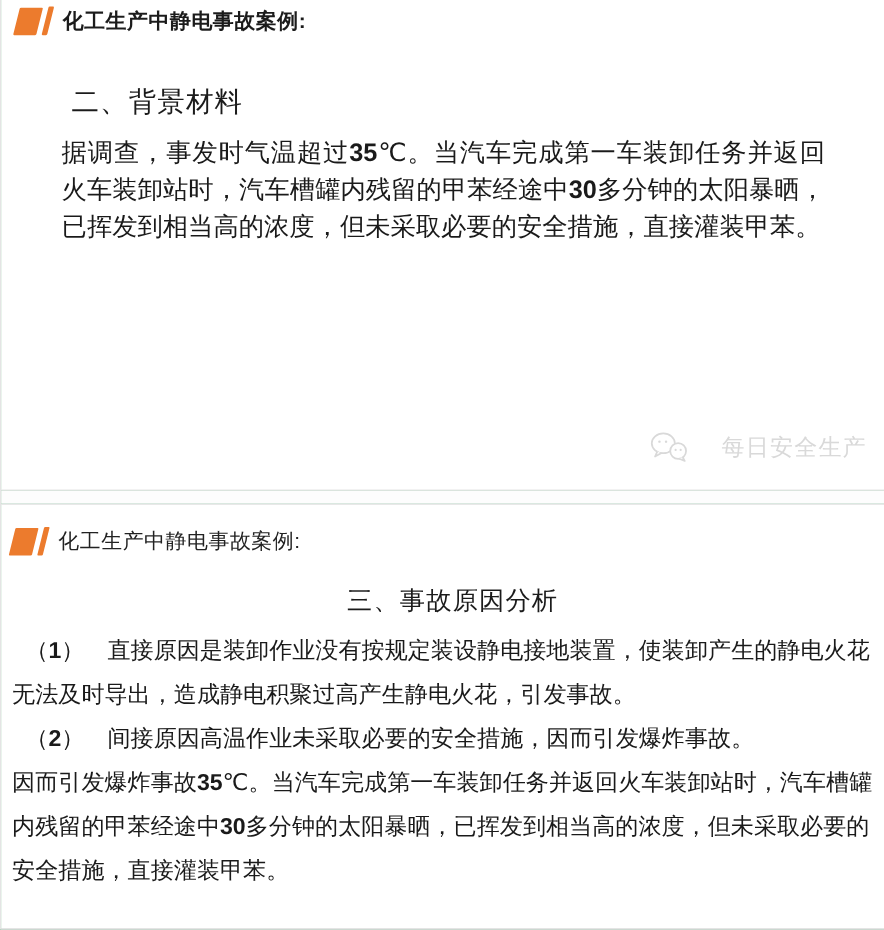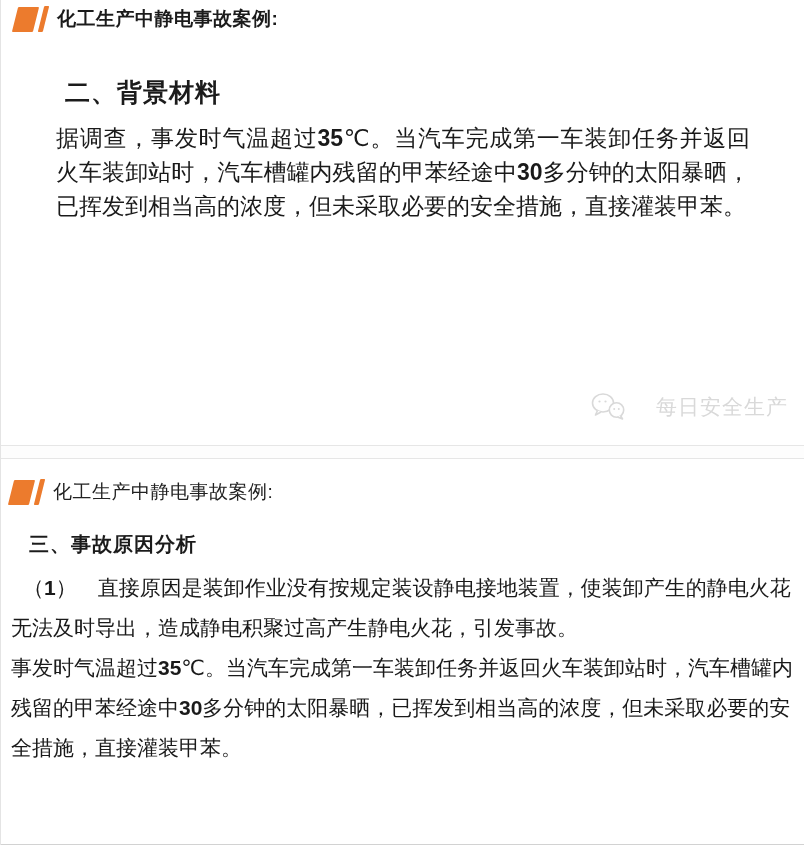--- a/index.html
+++ b/index.html
@@ -44,23 +44,23 @@
     transform:skewX(-14deg);border-radius:1px;
   }
   .slash-thin{
     width:5px;height:26px;background:var(--accent);
     transform:skewX(-14deg);margin-left:5px;border-radius:1px;
   }
   .hdr-title{margin-left:11px;font-size:19px;letter-spacing:.5px;}
   .hdr-title.bold{font-weight:700;}
   .hdr-title.regular{font-weight:400;color:#222;}
   
-  .sec-heading{font-weight:700;letter-spacing:1px;}
+  .sec-heading{font-weight:400;letter-spacing:1px;}
   .card-1 .sec-heading{margin:44px 0 0 50px;font-size:25px;}
-  .card-2 .sec-heading{margin:26px 0 0 18px;font-size:20px;}
+  .card-2 .sec-heading{margin:26px 0 0 18px;font-size:23px;text-align:center;}
   
   .body-1{
     margin:12px 0 0 41px;width:694px;
     font-size:23px;line-height:34px;color:#1a1a1a;
     text-align:justify;
   }
   .body-2{
     margin:10px 0 0 0;width:786px;
     font-size:21px;line-height:40px;color:#1a1a1a;
   }
@@ -122,18 +122,19 @@
         <span class="slash-block"></span>
         <span class="slash-thin"></span>
       </span>
       <span class="hdr-title regular">化工生产中静电事故案例:</span>
     </div>
 
     <h2 class="sec-heading">三、事故原因分析</h2>
 
     <div class="body-2">
       <p class="indent"><span>（</span><b class="num">1</b><span>）　直接原因是装卸作业没有按规定装设静电接地装置，使装卸产生的静电火花无法及时导出，造成静电积聚过高产生静电火花，引发事故。</span></p>
-      <p><span>事发时气温超过</span><b class="num">35</b><span>℃。当汽车完成第一车装卸任务并返回火车装卸站时，汽车槽罐内残留的甲苯经途中</span><b class="num">30</b><span>多分钟的太阳暴晒，已挥发到相当高的浓度，但未采取必要的安全措施，直接灌装甲苯。</span></p>
+      <p class="indent"><span>（</span><b class="num">2</b><span>）　间接原因高温作业未采取必要的安全措施，因而引发爆炸事故。</span></p>
+      <p><span>因而引发爆炸事故</span><b class="num">35</b><span>℃。当汽车完成第一车装卸任务并返回火车装卸站时，汽车槽罐内残留的甲苯经途中</span><b class="num">30</b><span>多分钟的太阳暴晒，已挥发到相当高的浓度，但未采取必要的安全措施，直接灌装甲苯。</span></p>
     </div>
 
   </section>
 
 </div>
 
 </body></html>

